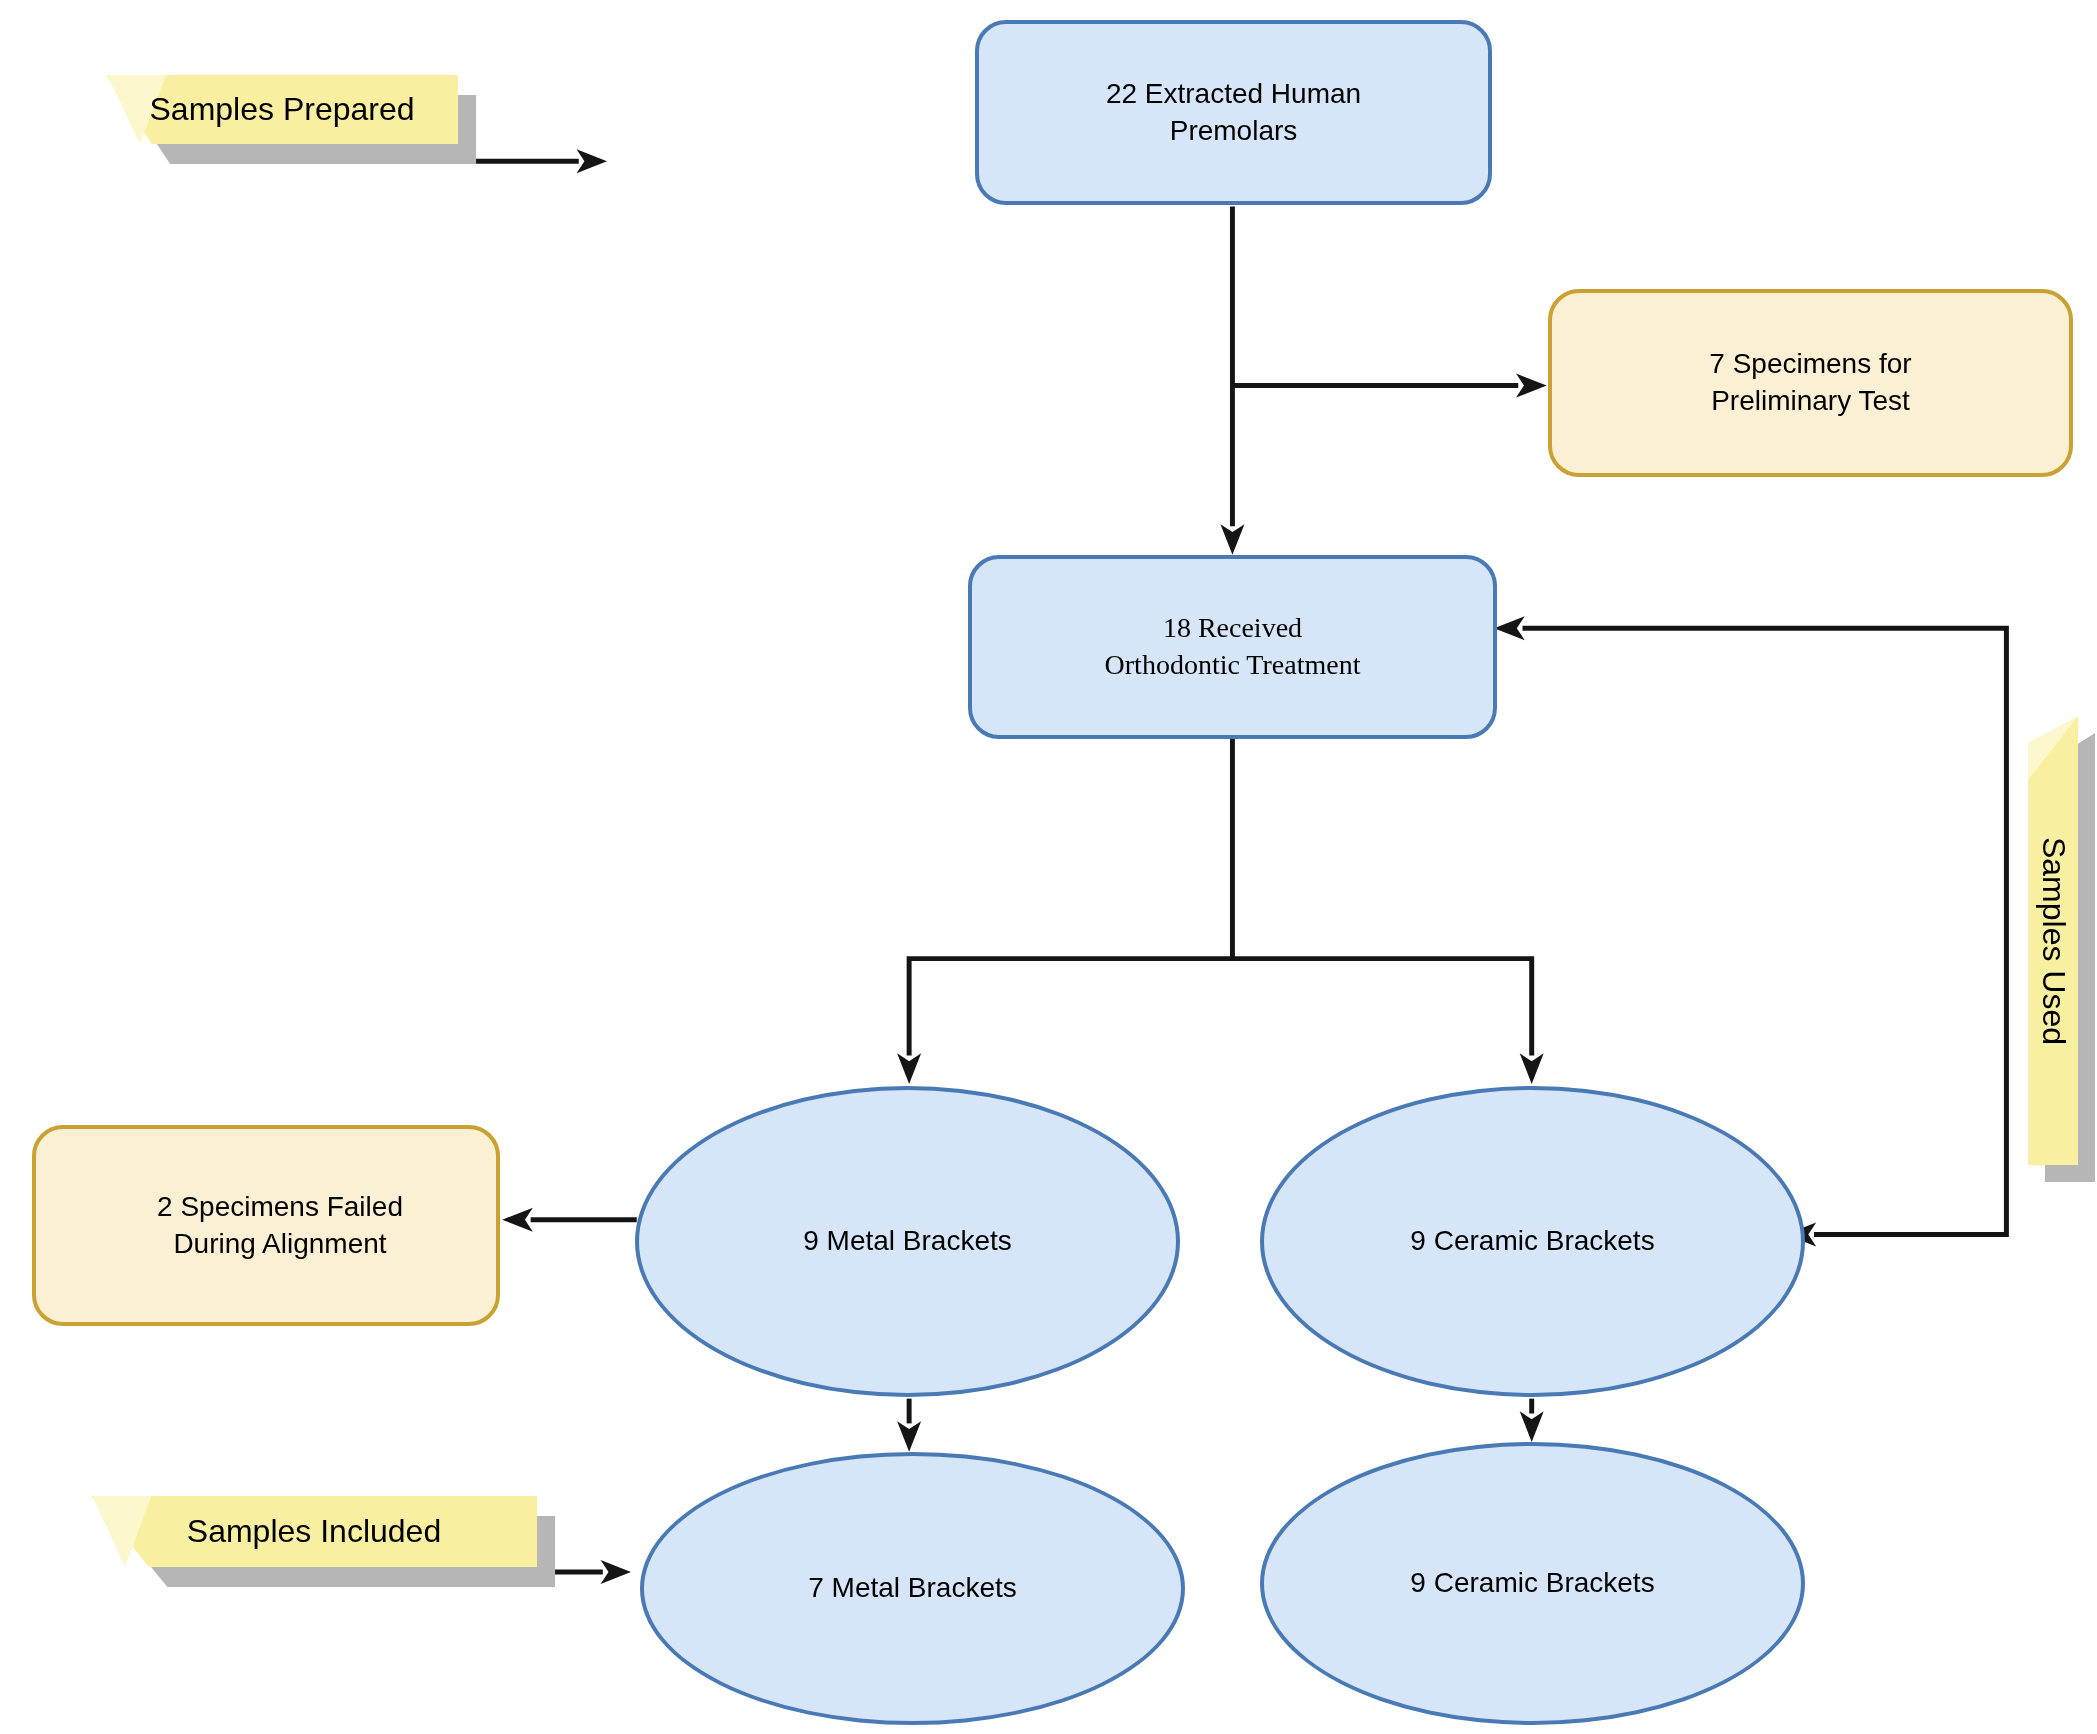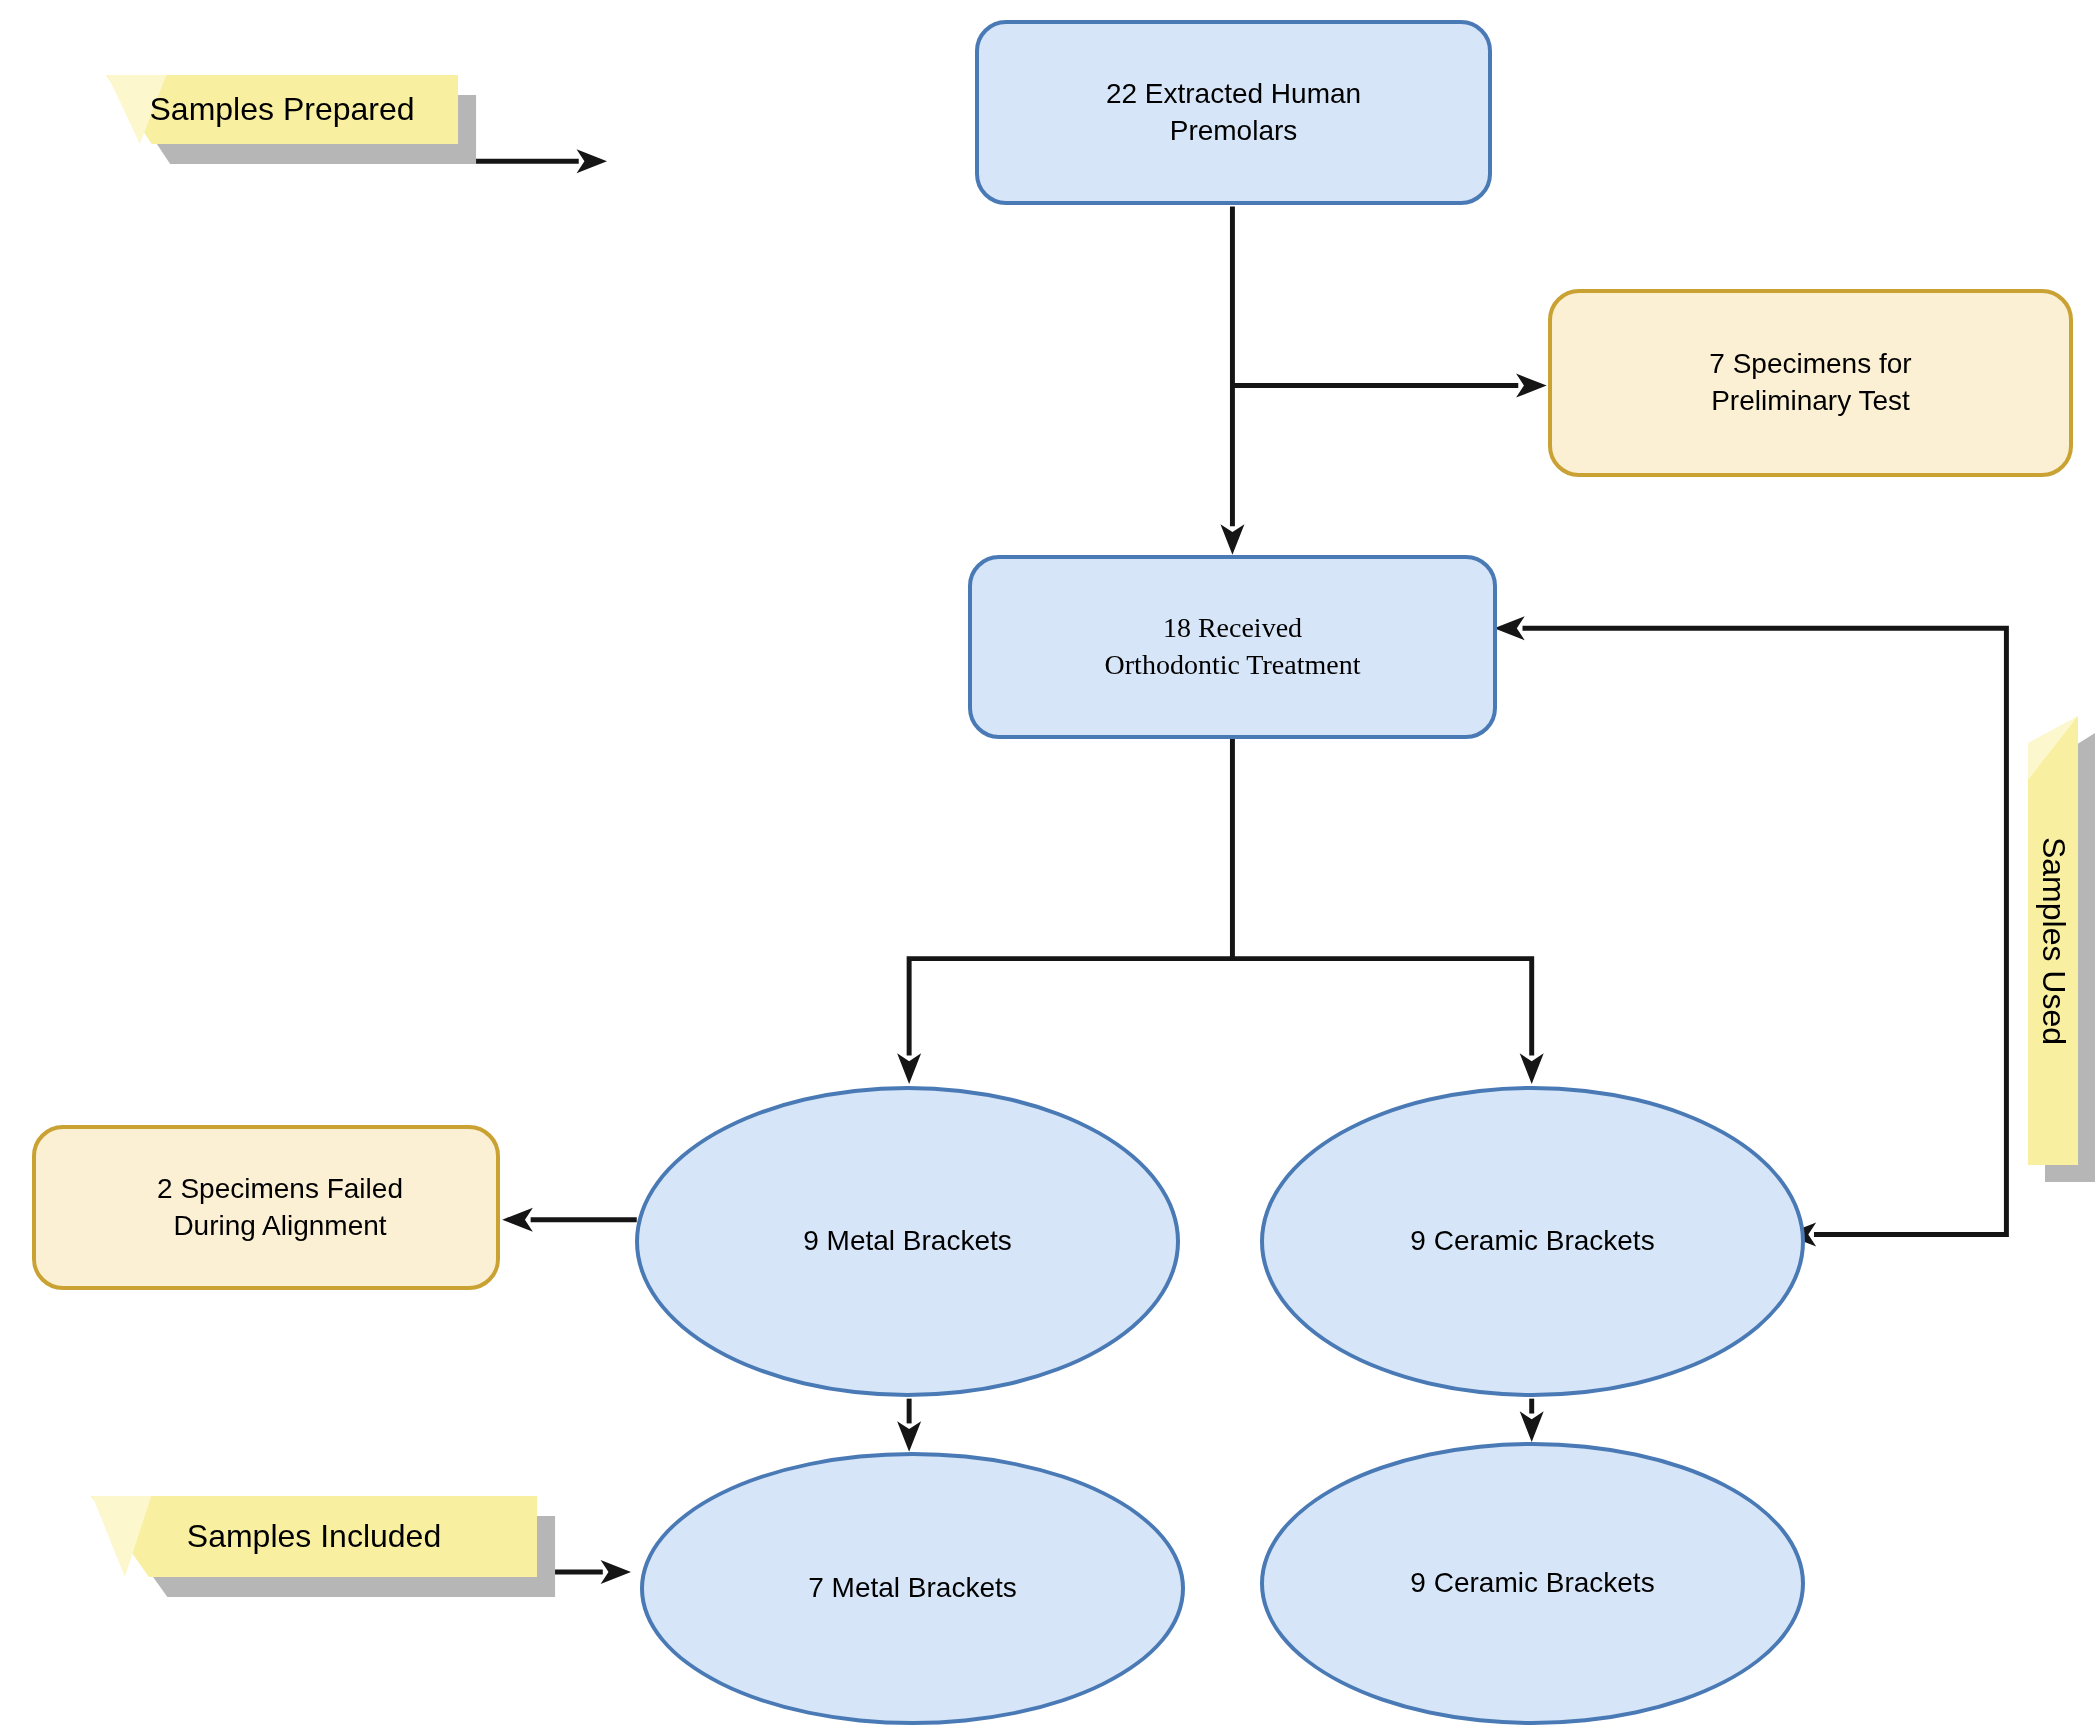--- a/index.html
+++ b/index.html
@@ -116,34 +116,34 @@
 Orthodontic Treatment</span>
   </div>
 
   <div class="banner banner-v" style="left:2028px;top:716px;width:50px;height:449px;">
     <div class="shape shadow"></div>
     <div class="shape front"></div>
     <div class="fold"></div>
     <div class="banner-label">Samples Used</div>
   </div>
 
-  <div class="node rounded cream" style="left:32px;top:1125px;width:468px;height:165px;padding-left:28px;">
+  <div class="node rounded cream" style="left:32px;top:1125px;width:468px;height:201px;padding-left:28px;">
     <span class="node-label">2 Specimens Failed
 During Alignment</span>
   </div>
 
   <div class="node ellipse blue" style="left:635px;top:1086px;width:545px;height:311px;">
     <span class="node-label">9 Metal Brackets</span>
   </div>
 
   <div class="node ellipse blue" style="left:1260px;top:1086px;width:545px;height:311px;">
     <span class="node-label">9 Ceramic Brackets</span>
   </div>
 
-  <div class="banner banner-h" style="left:91px;top:1496px;width:446px;height:81px;">
+  <div class="banner banner-h" style="left:91px;top:1496px;width:446px;height:71px;">
     <div class="shape shadow"></div>
     <div class="shape front"></div>
     <div class="fold"></div>
     <div class="banner-label">Samples Included</div>
   </div>
 
   <div class="node ellipse blue" style="left:640px;top:1452px;width:545px;height:273px;">
     <span class="node-label">7 Metal Brackets</span>
   </div>
 

